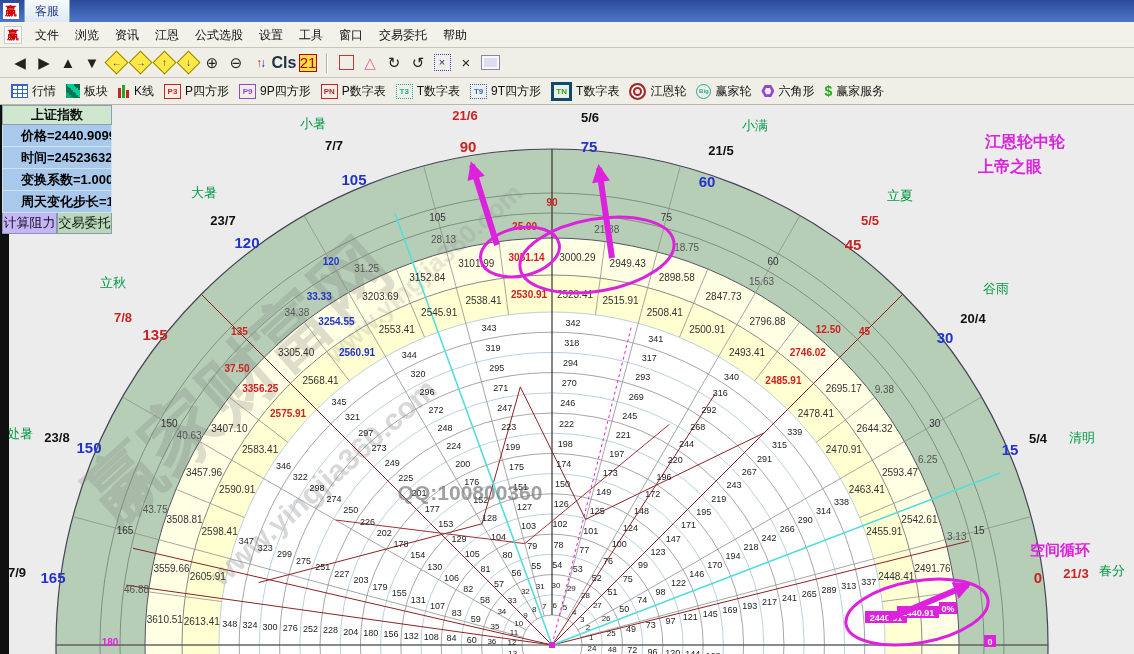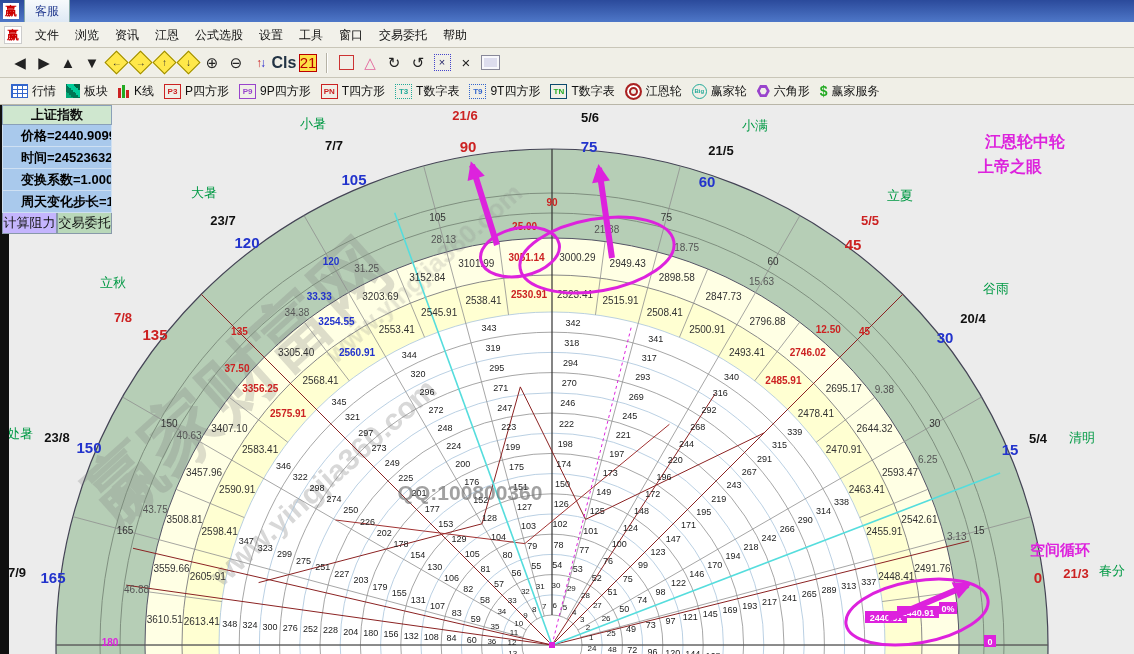--- a/index.html
+++ b/index.html
@@ -33,21 +33,21 @@
   .screen-tool{width:17px;height:13px;border:1px solid #889;background:#dde;box-shadow:inset 0 0 0 2px #f8f8fc;}
   .toolbar2{position:absolute;top:78px;left:0;width:1134px;height:27px;background:#f0efe7;
     border-bottom:1px solid #b9b6a8;display:flex;align-items:center;padding:0 6px;box-sizing:border-box;}
   .tb2-item{display:inline-flex;align-items:center;margin:4px 5px;font-size:12px;color:#111;white-space:nowrap;}
   .tb2-item .ic{margin-right:4px;}
   .badge{display:inline-block;width:15px;height:13px;font-size:8px;font-weight:bold;text-align:center;line-height:13px;}
   .b-red{border:1px solid #c22;color:#c22;}
   .b-purple{border:1px solid #94c;color:#94c;}
   .b-teal{border:1px dotted #2a9;color:#2a9;}
   .b-blue{border:1px dotted #36c;color:#36c;}
-  .b-green{border:1px solid #0c4a6e;color:#2a2;}
+  .b-green{border:3px solid #0c4a6e;color:#2a2;}
   .ic-table{width:15px;height:12px;background:#fff;border:1px solid #36c;
     background-image:linear-gradient(#36c 1px,transparent 1px),linear-gradient(90deg,#36c 1px,transparent 1px);
     background-size:5px 4px;}
   .ic-blocks{width:14px;height:14px;background:
     linear-gradient(45deg,#0a7 25%,#075 25%,#075 50%,#0c9 50%,#0c9 75%,#064 75%);}
   .ic-kline{display:inline-flex;align-items:flex-end;height:14px;}
   .ic-kline i{width:3px;margin-right:1px;display:inline-block;}
   .ic-kline i:nth-child(1){height:10px;background:#c22;}
   .ic-kline i:nth-child(2){height:13px;background:#2a2;}
   .ic-kline i:nth-child(3){height:8px;background:#c22;}
@@ -159,21 +159,21 @@
     <span class="tb2-item">
       <span class="ic badge b-red">P3</span>
       <span>P四方形</span>
     </span>
     <span class="tb2-item">
       <span class="ic badge b-purple">P9</span>
       <span>9P四方形</span>
     </span>
     <span class="tb2-item">
       <span class="ic badge b-red">PN</span>
-      <span>T四方形</span>
+      <span>P数字表</span>
     </span>
     <span class="tb2-item">
       <span class="ic badge b-teal">T3</span>
       <span>T数字表</span>
     </span>
     <span class="tb2-item">
       <span class="ic badge b-blue">T9</span>
       <span>9T四方形</span>
     </span>
     <span class="tb2-item">

